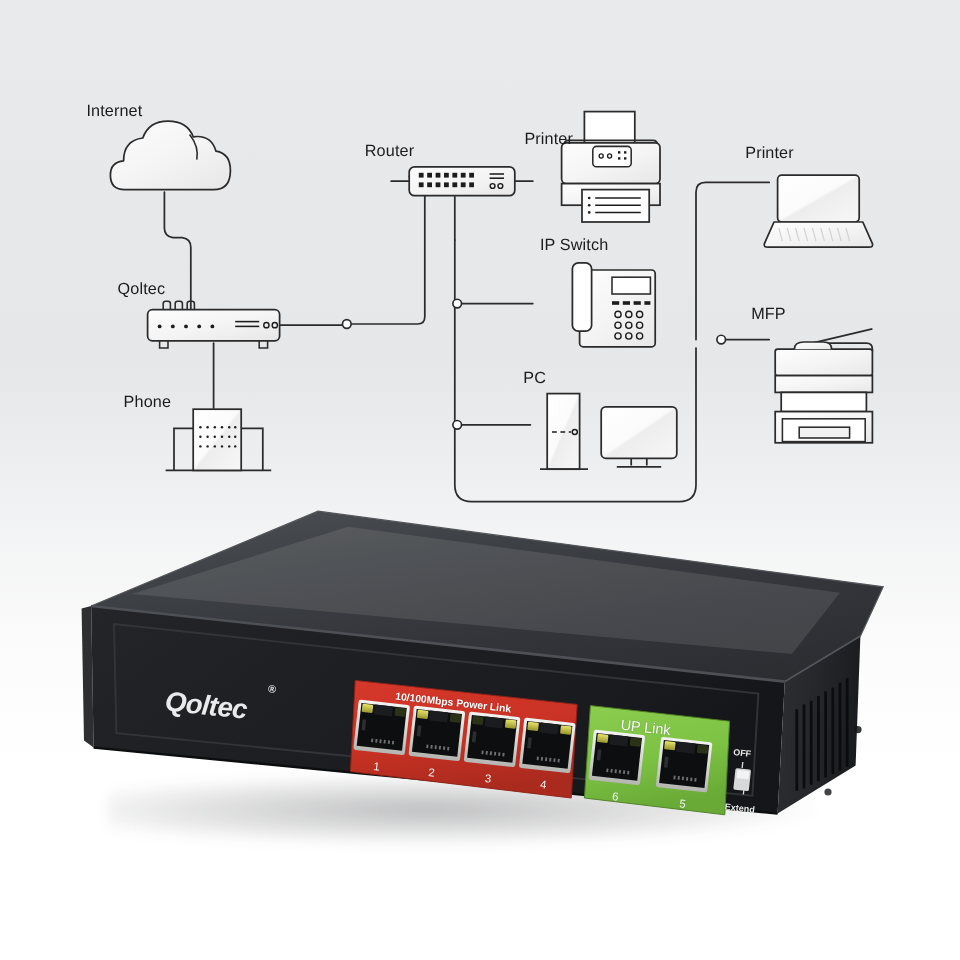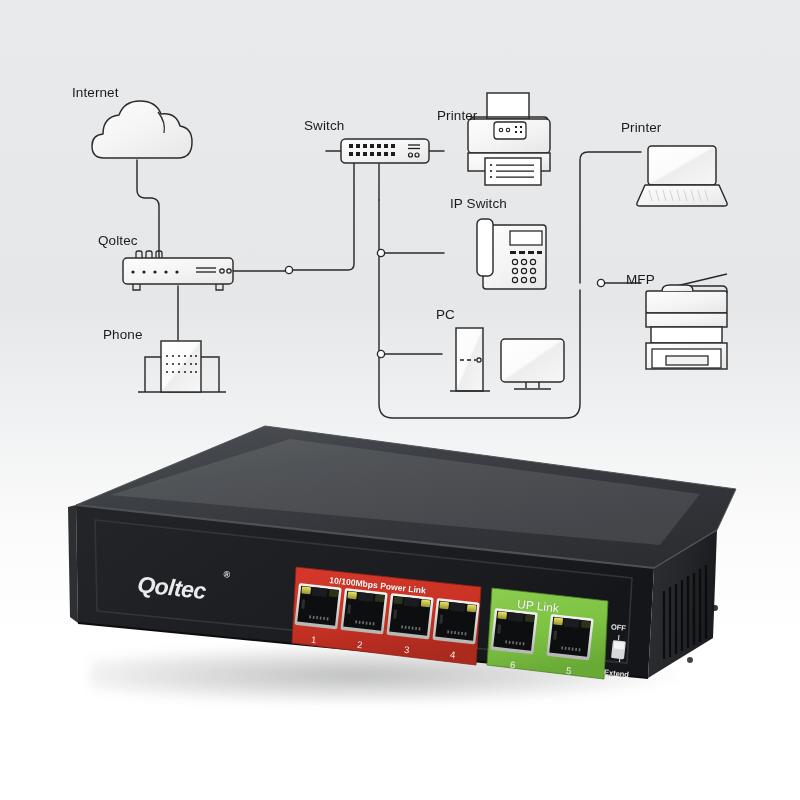--- a/index.html
+++ b/index.html
@@ -271,26 +271,26 @@
         <path d="M662,291 Q662,285 670,285 L686,285 Q693,285 693,291" fill="url(#glassB)" stroke="#2b2b2b" stroke-width="1.45"></path>
         <rect x="646" y="313" width="81" height="14" fill="url(#glassB)" stroke="#2b2b2b" stroke-width="1.45"></rect>
         <rect x="651" y="327" width="71" height="16" fill="#ffffff" stroke="#2b2b2b" stroke-width="1.45"></rect>
         <rect x="646" y="343" width="81" height="26" fill="url(#glassB)" stroke="#2b2b2b" stroke-width="1.45"></rect>
         <rect x="652" y="349" width="69" height="19" fill="#ffffff" stroke="#2b2b2b" stroke-width="1.3"></rect>
         <rect x="666" y="356" width="42" height="9" fill="#f2f2f3" stroke="#2b2b2b" stroke-width="1.3"></rect>
       </g>
     </svg>
 
     <div class="dlabel" style="left:72px;top:85px;">Internet</div>
-    <div class="dlabel" style="left:304px;top:118px;">Switch</div>
+    <div class="dlabel" style="left:304px;top:118px;">Router</div>
     <div class="dlabel" style="left:437px;top:108px;">Printer</div>
     <div class="dlabel" style="left:621px;top:120px;">Printer</div>
     <div class="dlabel" style="left:98px;top:233px;">Qoltec</div>
     <div class="dlabel" style="left:450px;top:196px;">IP Switch</div>
-    <div class="dlabel" style="left:626px;top:272px;">MFP</div>
+    <div class="dlabel" style="left:626px;top:254px;">MFP</div>
     <div class="dlabel" style="left:103px;top:327px;">Phone</div>
     <div class="dlabel" style="left:436px;top:307px;">PC</div>
   </div>
 
   <div id="product">
     <div class="shadow" style="top:250px;"></div>
 
     <svg width="800" height="405" viewBox="0 0 800 405" style="position:absolute;left:0;top:0;">
       <defs>
         <linearGradient id="topGrad" x1="0.15" y1="0" x2="0.85" y2="1">

